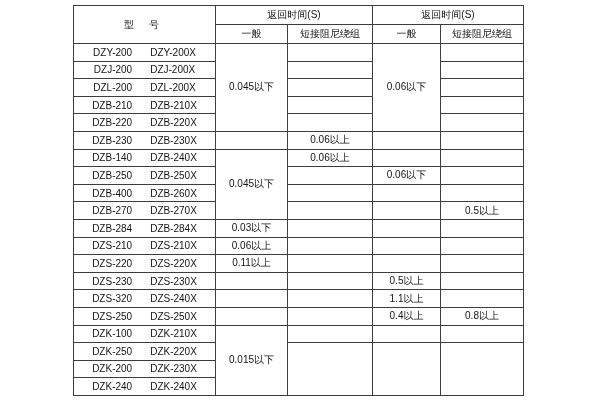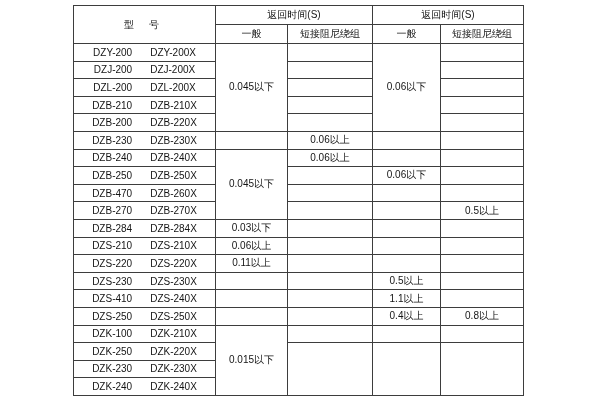--- a/index.html
+++ b/index.html
@@ -76,46 +76,46 @@
       <td class="model"><span>DZL-200</span><span>DZL-200X</span></td>
       <td></td>
       <td></td>
     </tr>
     <tr>
       <td class="model"><span>DZB-210</span><span>DZB-210X</span></td>
       <td></td>
       <td></td>
     </tr>
     <tr>
-      <td class="model"><span>DZB-200</span><span>DZB-220X</span></td>
+      <td class="model"><span>DZB-220</span><span>DZB-220X</span></td>
       <td></td>
       <td></td>
     </tr>
     <tr>
       <td class="model"><span>DZB-230</span><span>DZB-230X</span></td>
       <td></td>
       <td>0.06以上</td>
       <td></td>
       <td></td>
     </tr>
     <tr>
-      <td class="model"><span>DZB-240</span><span>DZB-240X</span></td>
+      <td class="model"><span>DZB-140</span><span>DZB-240X</span></td>
       <td rowspan="4">0.045以下</td>
       <td>0.06以上</td>
       <td></td>
       <td></td>
     </tr>
     <tr>
       <td class="model"><span>DZB-250</span><span>DZB-250X</span></td>
       <td></td>
       <td>0.06以下</td>
       <td></td>
     </tr>
     <tr>
-      <td class="model"><span>DZB-470</span><span>DZB-260X</span></td>
+      <td class="model"><span>DZB-400</span><span>DZB-260X</span></td>
       <td></td>
       <td></td>
       <td></td>
     </tr>
     <tr>
       <td class="model"><span>DZB-270</span><span>DZB-270X</span></td>
       <td></td>
       <td></td>
       <td>0.5以上</td>
     </tr>
@@ -141,21 +141,21 @@
       <td></td>
     </tr>
     <tr>
       <td class="model"><span>DZS-230</span><span>DZS-230X</span></td>
       <td></td>
       <td></td>
       <td>0.5以上</td>
       <td></td>
     </tr>
     <tr>
-      <td class="model"><span>DZS-410</span><span>DZS-240X</span></td>
+      <td class="model"><span>DZS-320</span><span>DZS-240X</span></td>
       <td></td>
       <td></td>
       <td>1.1以上</td>
       <td></td>
     </tr>
     <tr>
       <td class="model"><span>DZS-250</span><span>DZS-250X</span></td>
       <td></td>
       <td></td>
       <td>0.4以上</td>
@@ -168,19 +168,19 @@
       <td></td>
       <td></td>
     </tr>
     <tr>
       <td class="model"><span>DZK-250</span><span>DZK-220X</span></td>
       <td rowspan="3"></td>
       <td rowspan="3"></td>
       <td rowspan="3"></td>
     </tr>
     <tr>
-      <td class="model"><span>DZK-230</span><span>DZK-230X</span></td>
+      <td class="model"><span>DZK-200</span><span>DZK-230X</span></td>
     </tr>
     <tr>
       <td class="model"><span>DZK-240</span><span>DZK-240X</span></td>
     </tr>
   </tbody>
 </table>
 
 </body></html>

